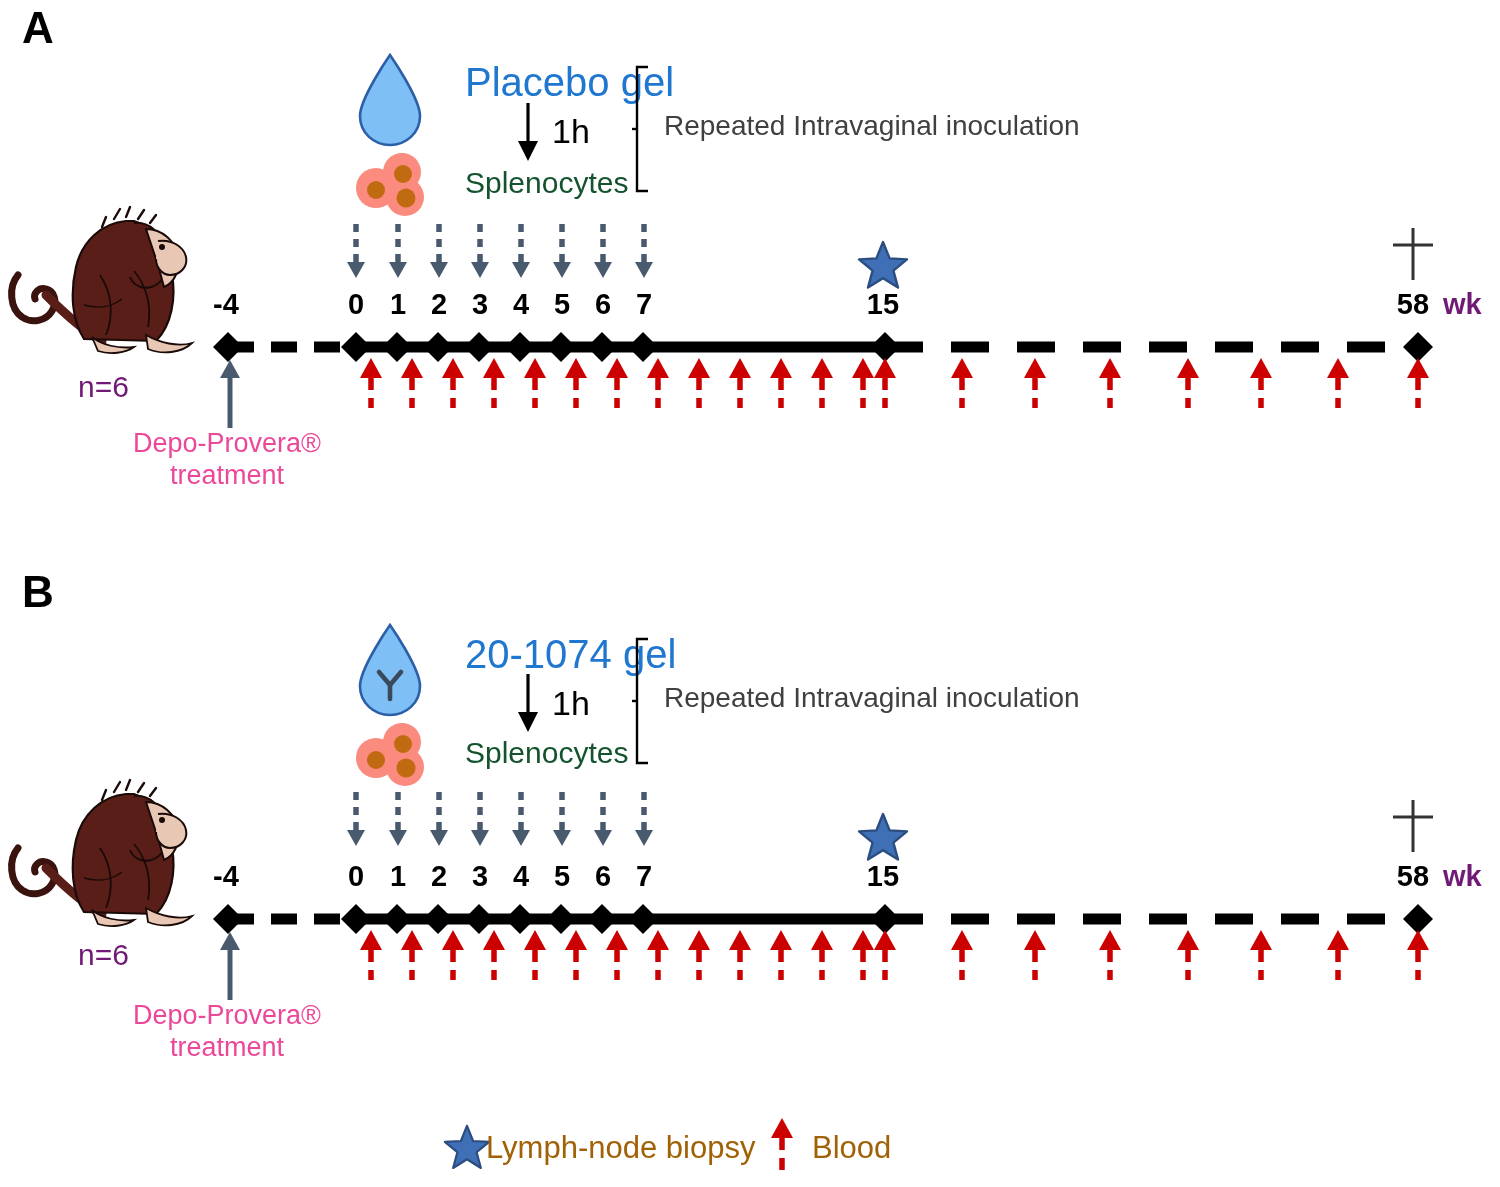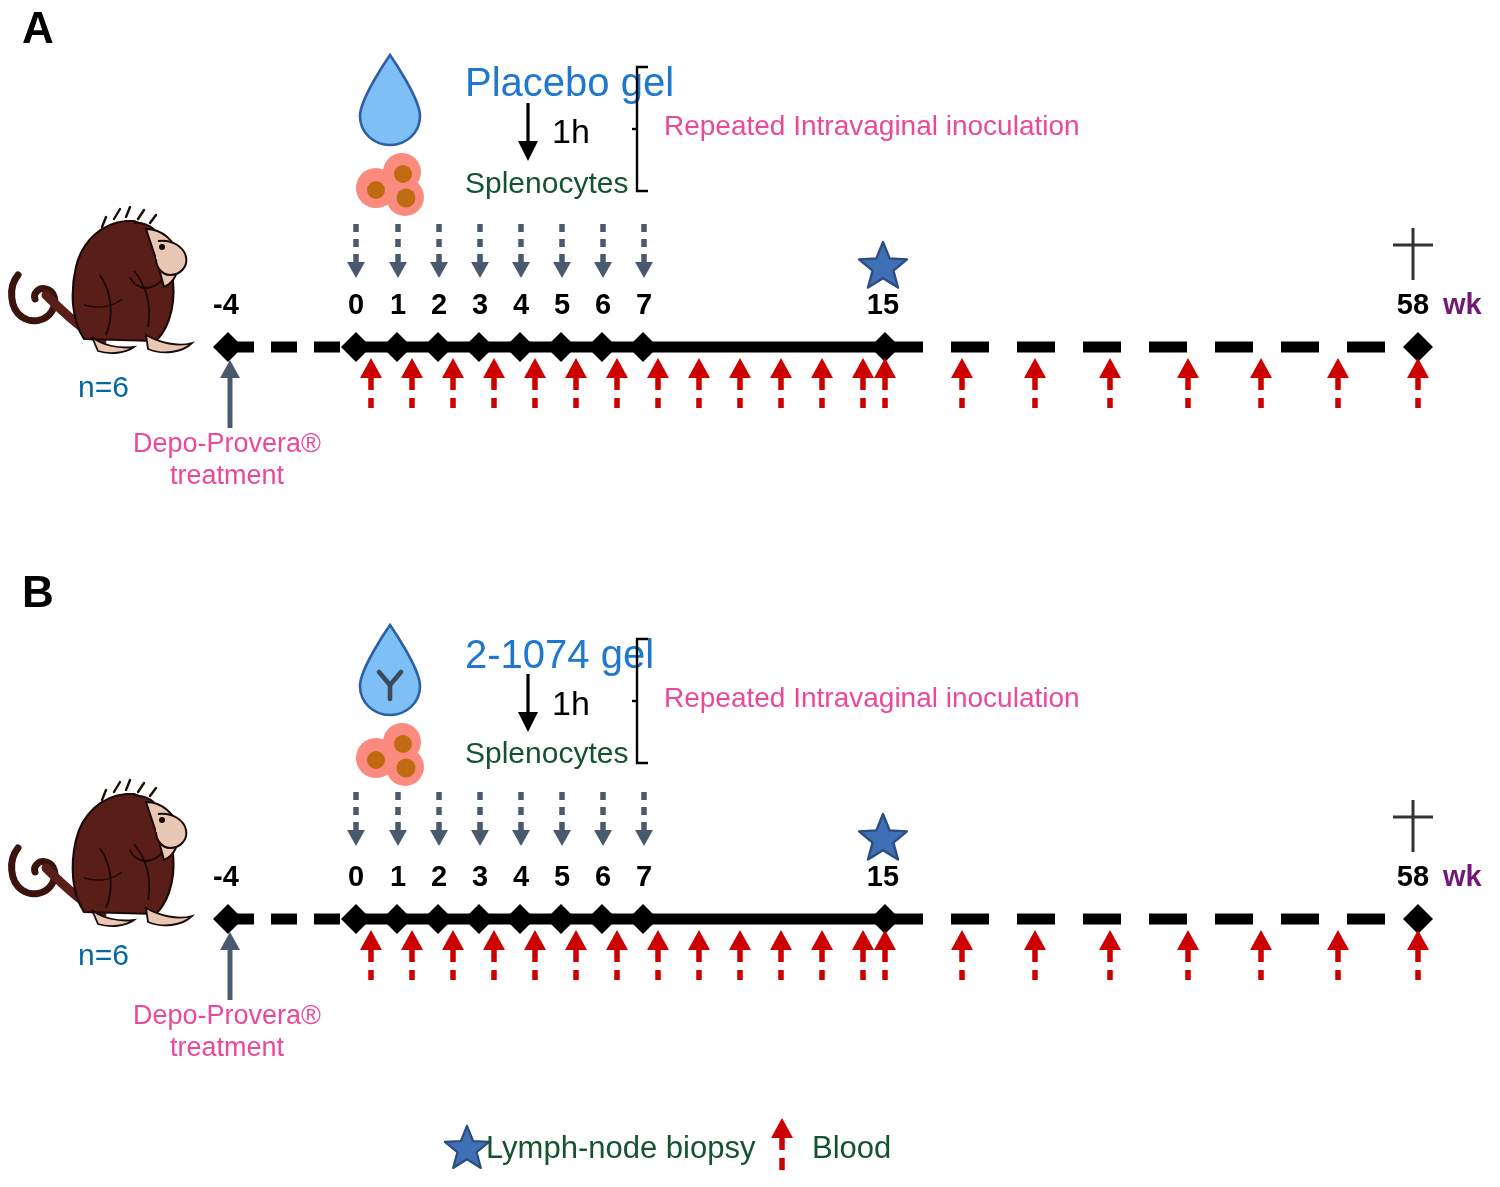--- a/index.html
+++ b/index.html
@@ -37,52 +37,52 @@
     color: #14532d;
     white-space: nowrap;
   }
   .hour-label {
     font-size: 34px;
     color: #000;
     white-space: nowrap;
   }
   .inoc-label {
     font-size: 28px;
-    color: #ec4899;
+    color: #404040;
     white-space: nowrap;
   }
   .week-num {
     font-size: 29px;
     font-weight: bold;
     color: #000;
     text-align: center;
     white-space: nowrap;
   }
   .wk-unit {
     font-size: 29px;
     font-weight: bold;
     color: #701a75;
     white-space: nowrap;
   }
   .n-label {
     font-size: 30px;
-    color: #0369a1;
+    color: #701a75;
     white-space: nowrap;
     text-align: center;
   }
   .depo-label {
     font-size: 27px;
     color: #ec4899;
     text-align: center;
     line-height: 1.18;
     white-space: nowrap;
   }
   .legend-label {
     font-size: 31px;
-    color: #14532d;
+    color: #a16207;
     white-space: nowrap;
   }
   svg { display: block; overflow: visible; }
 </style>
 </head>
 <body>
 
 <div id="figure">
 
   <div class="abs panel-letter" style="left:22px; top:6px;">A</div>
@@ -333,21 +333,21 @@
 
   <svg class="abs" style="left:350px; top:722px;" width="82" height="62" viewBox="0 0 82 62">
     <circle cx="26" cy="36" r="20" fill="#fa8b7e"></circle>
     <circle cx="52" cy="20" r="19" fill="#fa8b7e"></circle>
     <circle cx="55" cy="45" r="19" fill="#fa8b7e"></circle>
     <circle cx="26" cy="38" r="9" fill="#c06a12"></circle>
     <circle cx="53" cy="22" r="9" fill="#c06a12"></circle>
     <circle cx="56" cy="46" r="9.5" fill="#c06a12"></circle>
   </svg>
 
-  <div class="abs gel-label" style="left:465px; top:632px;">2-1074 gel</div>
+  <div class="abs gel-label" style="left:465px; top:632px;">20-1074 gel</div>
 
   <svg class="abs" style="left:512px; top:674px;" width="32" height="62" viewBox="0 0 32 62">
     <line x1="16" y1="0" x2="16" y2="42" stroke="#000" stroke-width="3.2"></line>
     <polygon points="16,58 6,38 26,38" fill="#000"></polygon>
   </svg>
 
   <div class="abs hour-label" style="left:552px; top:684px;">1h</div>
 
   <div class="abs spleno-label" style="left:465px; top:736px;">Splenocytes</div>
 

